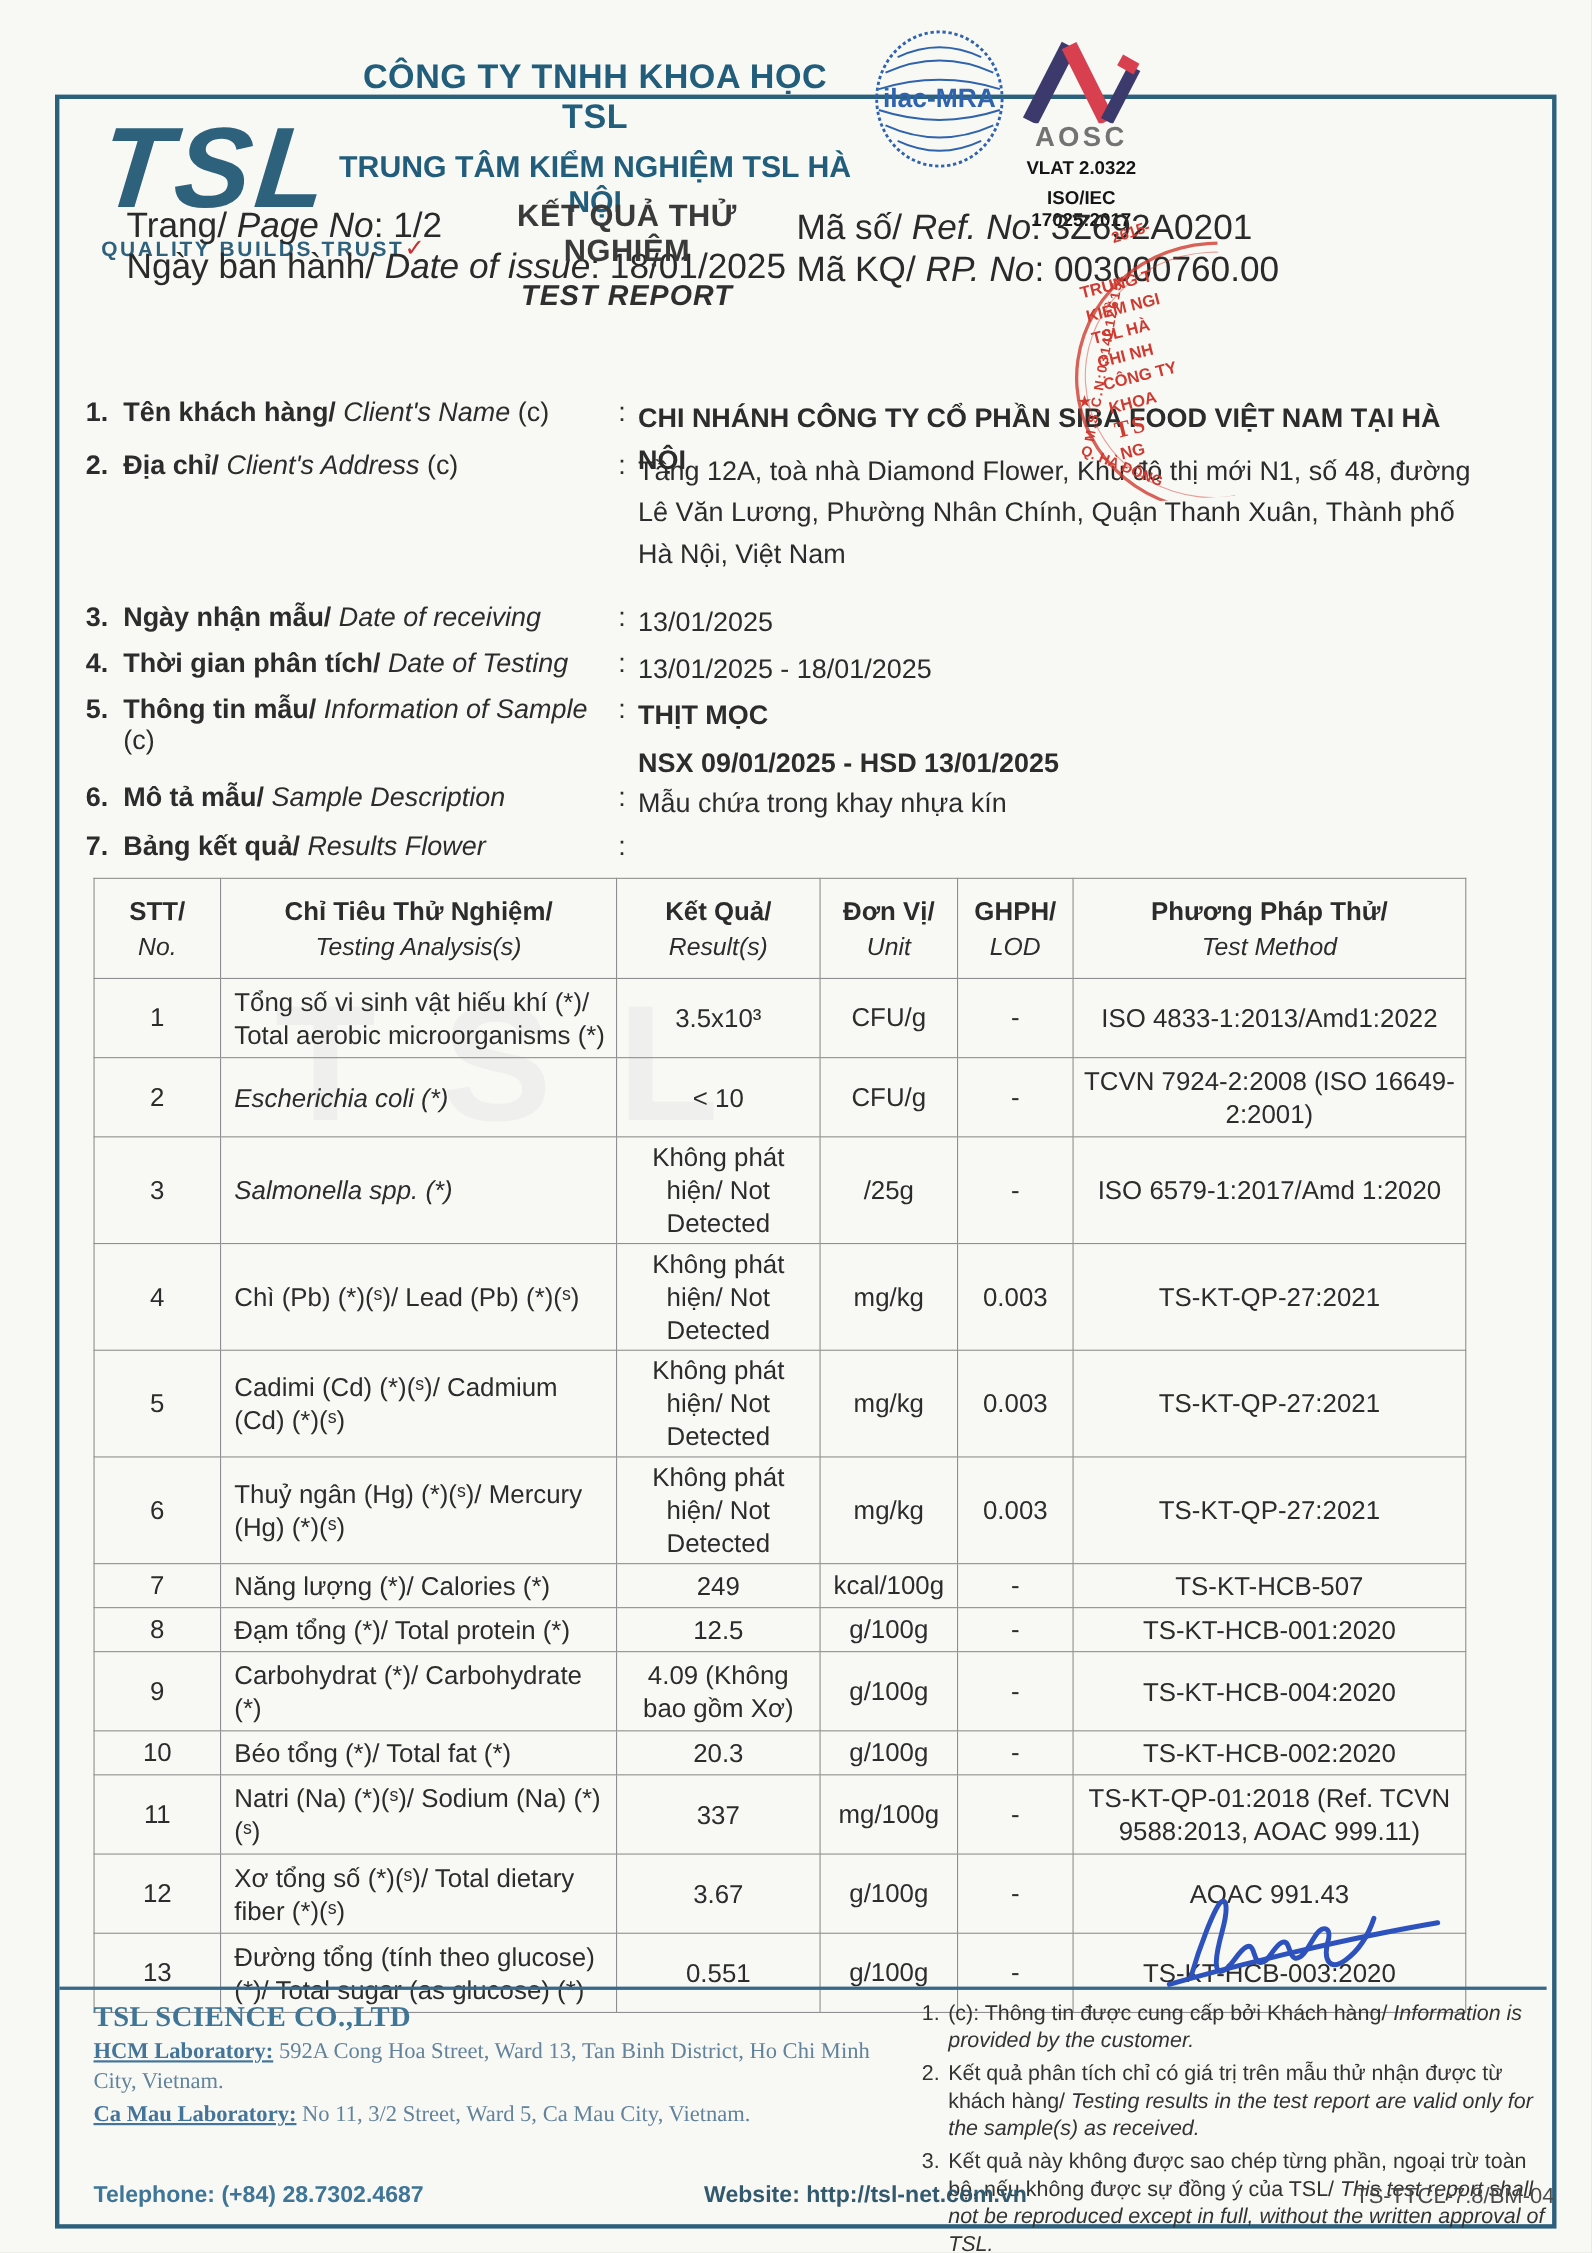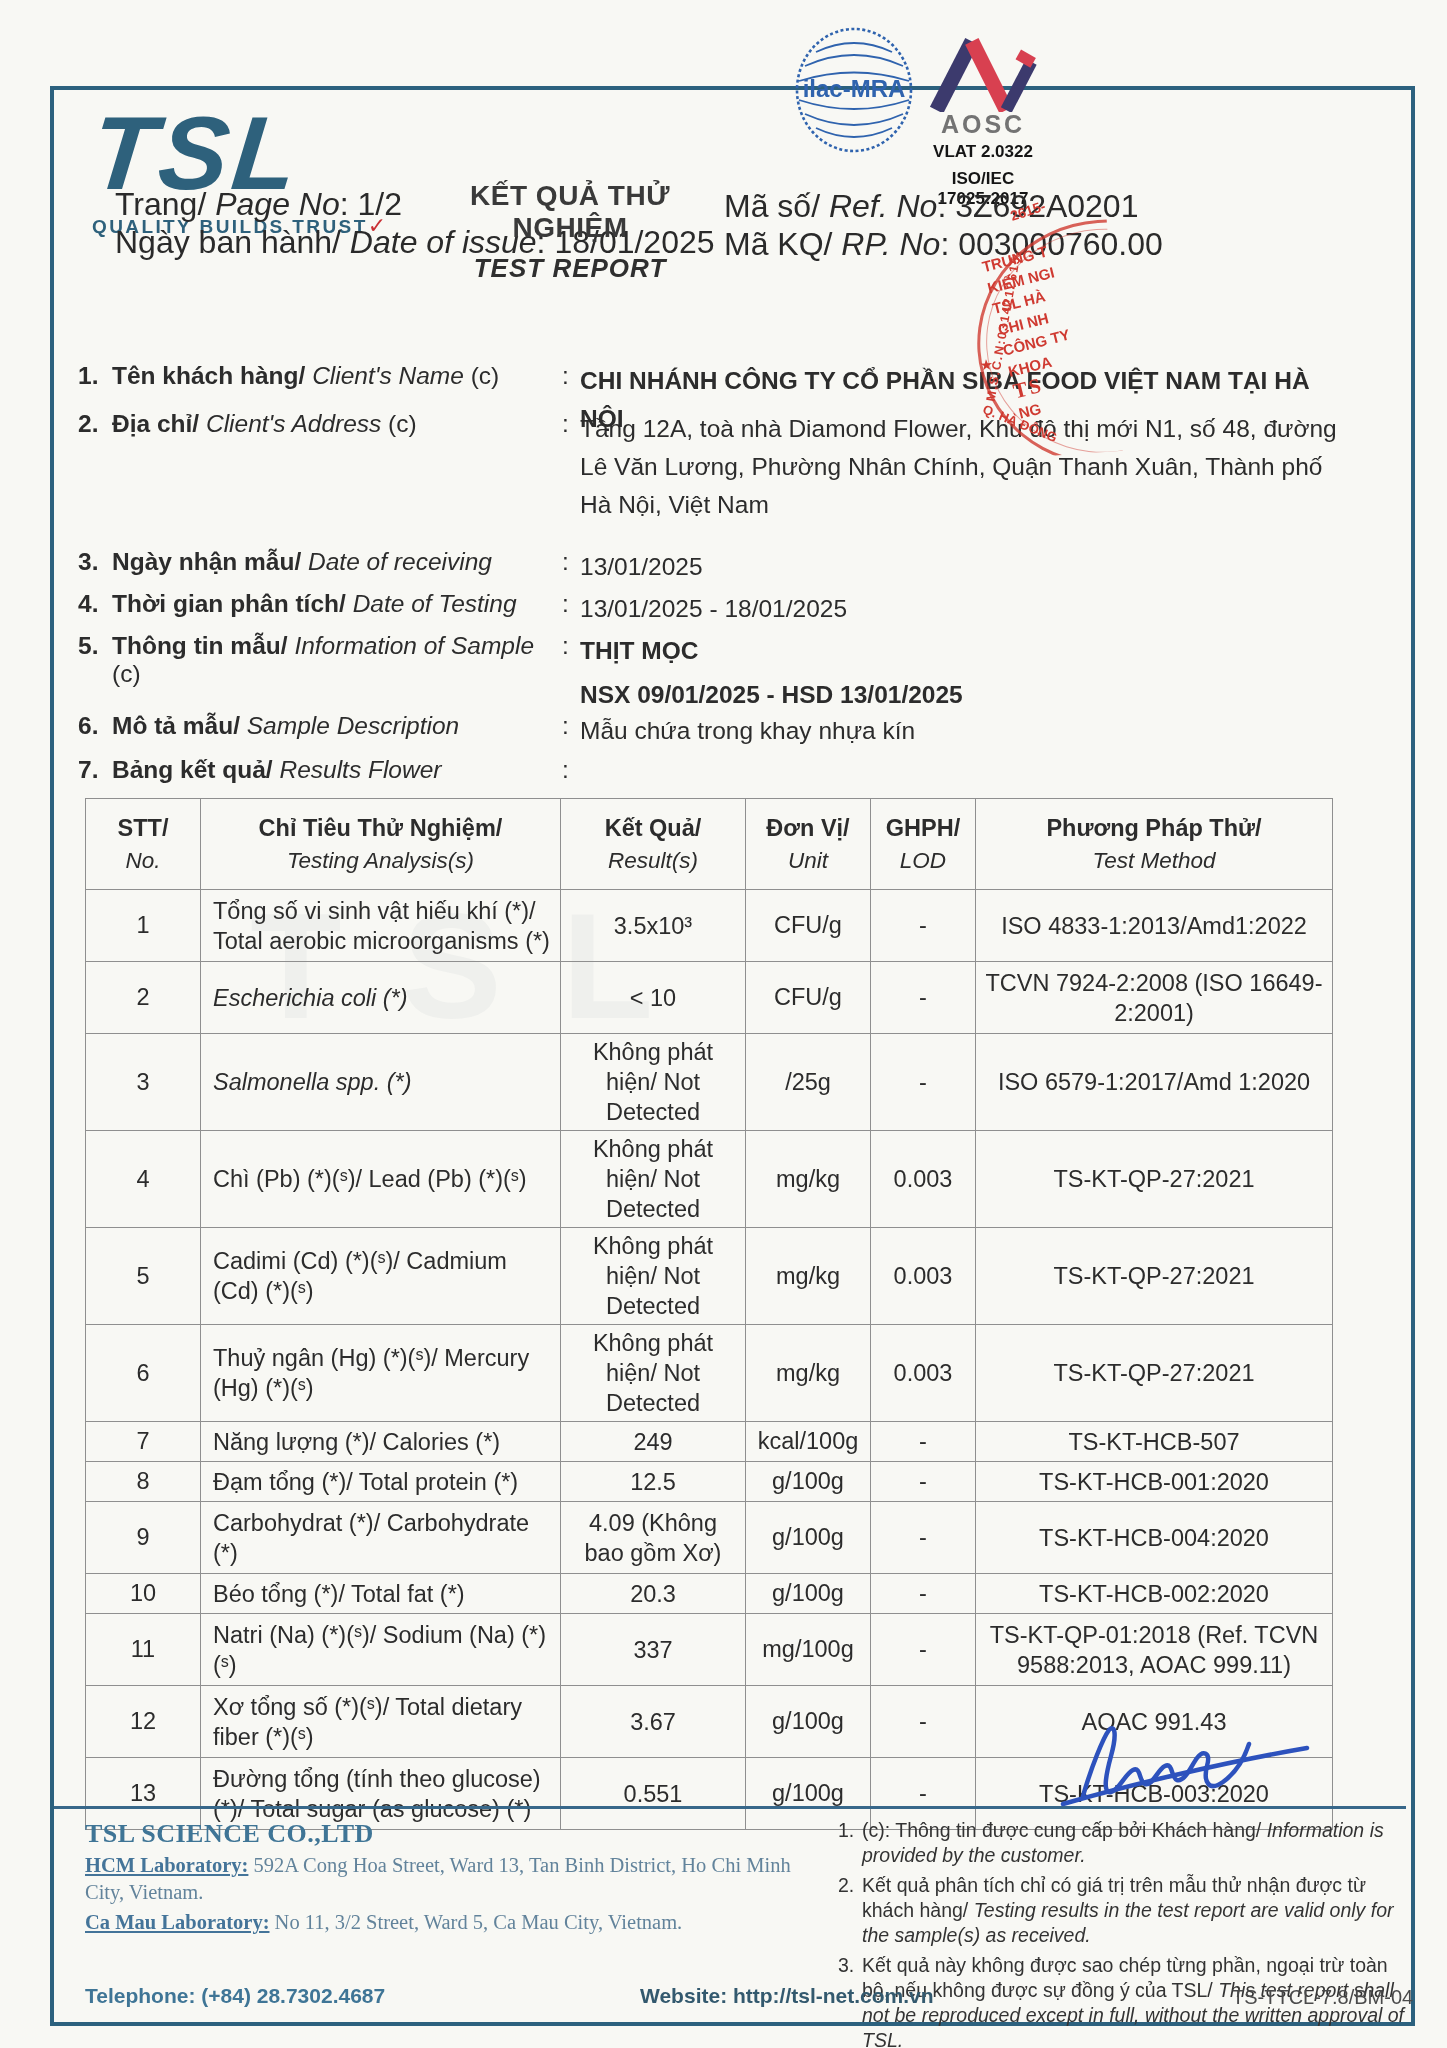--- a/index.html
+++ b/index.html
@@ -104,20 +104,24 @@
 <body>
 
 <div class="page">
   <div class="abs frame"></div>
 
   <div class="abs logo-block">
     <div class="logo-tsl">TSL</div>
     <div class="logo-tag"><span>QUALITY BUILDS TRUST</span><span class="logo-check">✓</span></div>
   </div>
 
+  <div class="abs company">
+    <div class="company-l1">CÔNG TY TNHH KHOA HỌC TSL</div>
+    <div class="company-l2">TRUNG TÂM KIỂM NGHIỆM TSL HÀ NỘI</div>
+  </div>
 
   <div class="abs ilac">
     <svg viewBox="0 0 124 128" width="124" height="128">
       <g stroke="#2f63ae" fill="none" stroke-width="1.8">
         <ellipse cx="62" cy="64" rx="57" ry="61" stroke-dasharray="3 2.5" stroke-width="2.6"></ellipse>
         <path d="M24,26 Q62,8 100,26"></path>
         <path d="M13,40 Q62,18 111,40"></path>
         <path d="M7,55 Q62,38 117,55"></path>
         <path d="M7,74 Q62,92 117,74"></path>
         <path d="M13,88 Q62,110 111,88"></path>

